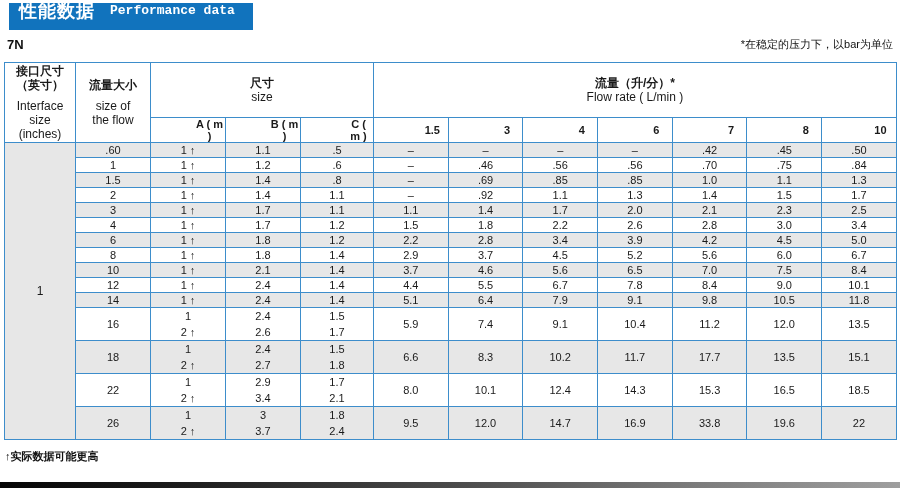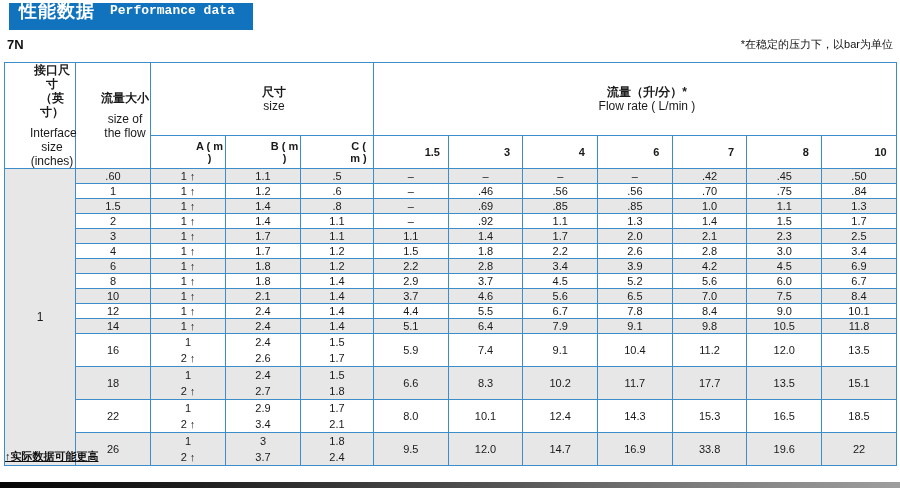--- a/index.html
+++ b/index.html
@@ -18,34 +18,34 @@
   .model { font-size:13px; font-weight:bold; color:#111; }
   .top-note { font-size:11px; font-weight:normal; color:#111; }
 
   
   table { position:absolute; top:62px; left:4px; width:892px;
     border-collapse:collapse; table-layout:fixed; }
   th, td { border:1px solid #3d8dcb; text-align:center; vertical-align:middle;
     color:#1a1a1a; padding:0 1px; background:#fff; }
   thead tr.h1 { height:55px; }
   thead tr.h2 { height:19px; }
-  thead div { line-height:14px;padding-left:24px; }
+  thead div { line-height:14px; }
   .zh { font-size:12px; font-weight:bold; }
   .en { font-size:12px; font-weight:normal; }
   .gap { margin-top:7px; }
   th.sub { font-size:11px; font-weight:bold; height:19px;padding-left:44px; }
 
   tbody td { font-size:11px; height:15px; line-height:13px; }
   tbody tr.alt td { background:#e7e7e7; }
   tbody td.iface { background:#fff; font-size:12px; }
   tbody tr.double td { height:33px; }
   tbody tr.double td div { line-height:16px; }
 
   .bottom-note { position:absolute; top:449px; left:5px; font-size:11px;
-    font-weight:bold; color:#111;text-decoration:underline; }
+    font-weight:bold; color:#111; }
 
   .bottom-bar { position:absolute; left:0; bottom:0; width:900px; height:6px;
     background:linear-gradient(90deg,#050505 0%,#1f1f1f 22%,#4a4a4a 50%,#7d7d7d 78%,#9e9e9e 100%); }
 </style>
 </head>
 <body>
 
 <div class="title-bar">
   <span class="title-zh">性能数据</span>
   <span class="title-en">Performance data</span>
@@ -184,21 +184,21 @@
         <td>6</td>
         <td>1 ↑</td>
         <td>1.8</td>
         <td>1.2</td>
         <td>2.2</td>
         <td>2.8</td>
         <td>3.4</td>
         <td>3.9</td>
         <td>4.2</td>
         <td>4.5</td>
-        <td>6.9</td>
+        <td>5.0</td>
       </tr>
       <tr class="">
         <td>8</td>
         <td>1 ↑</td>
         <td>1.8</td>
         <td>1.4</td>
         <td>2.9</td>
         <td>3.7</td>
         <td>4.5</td>
         <td>5.2</td>

